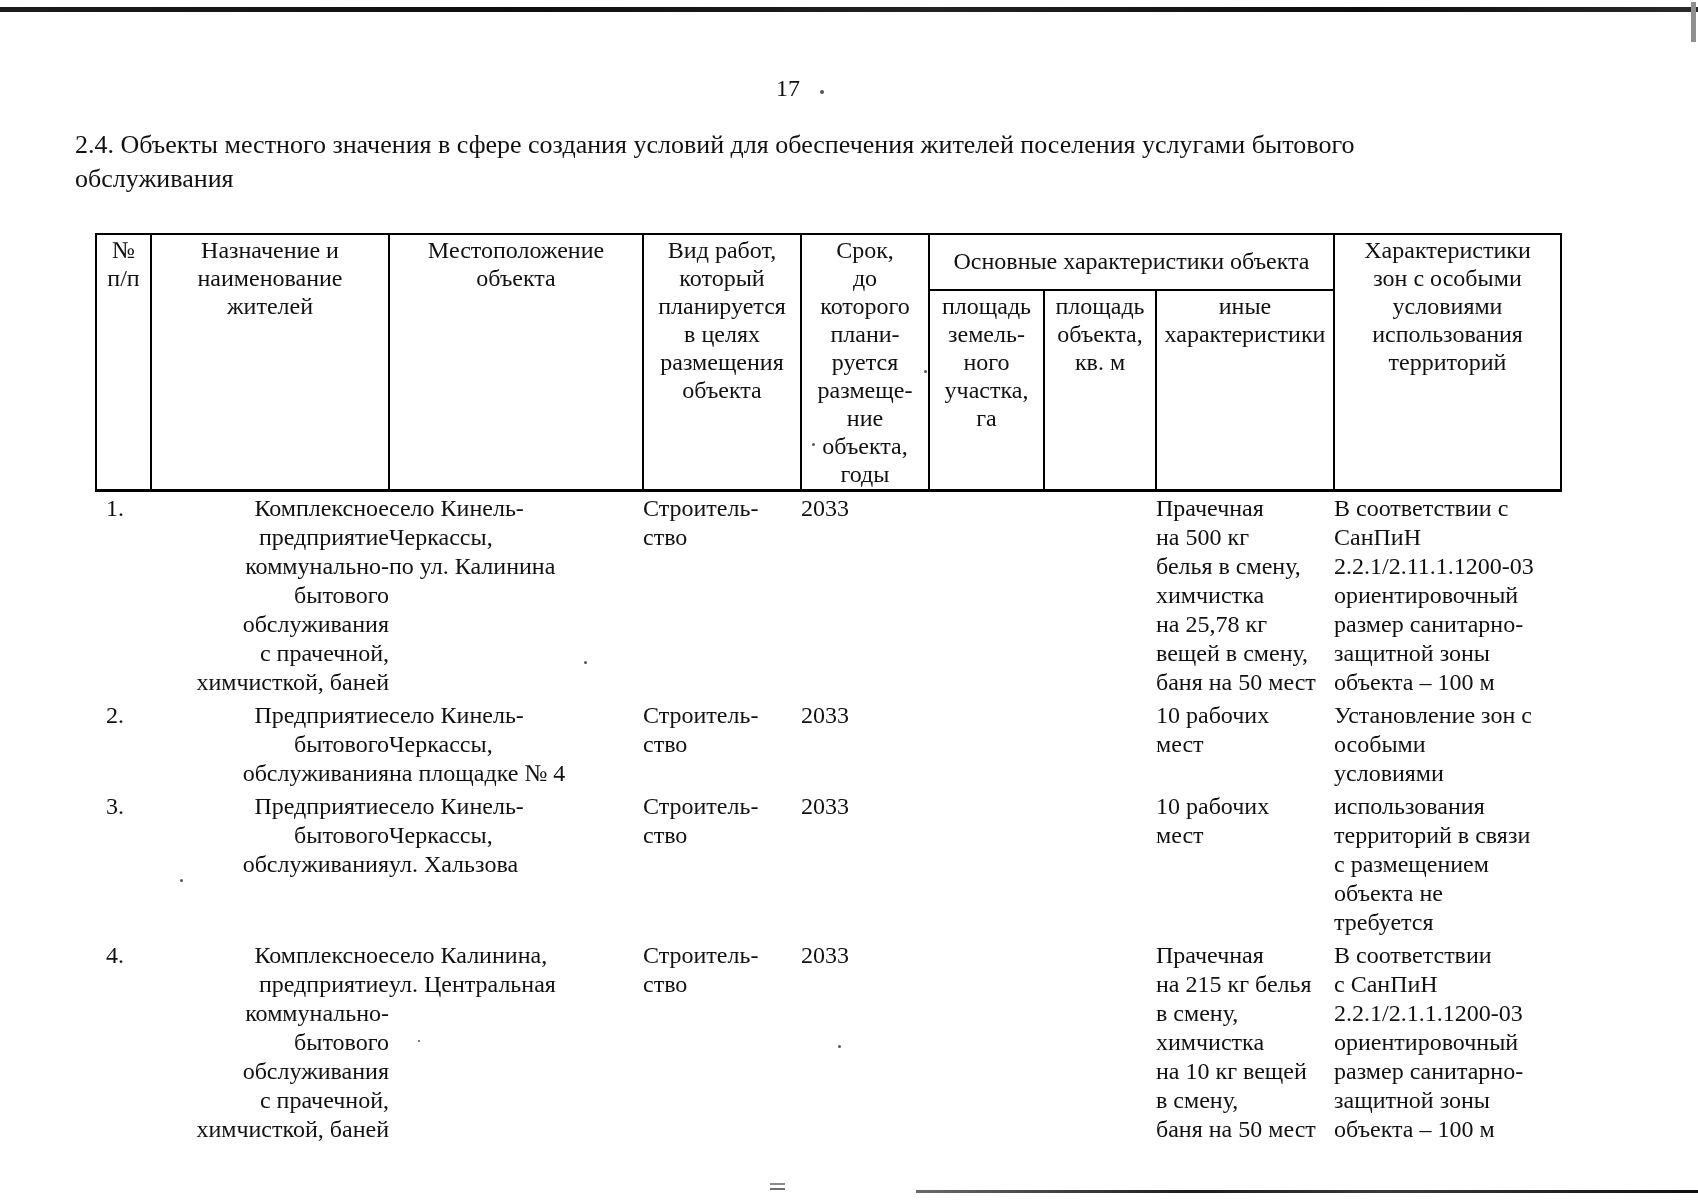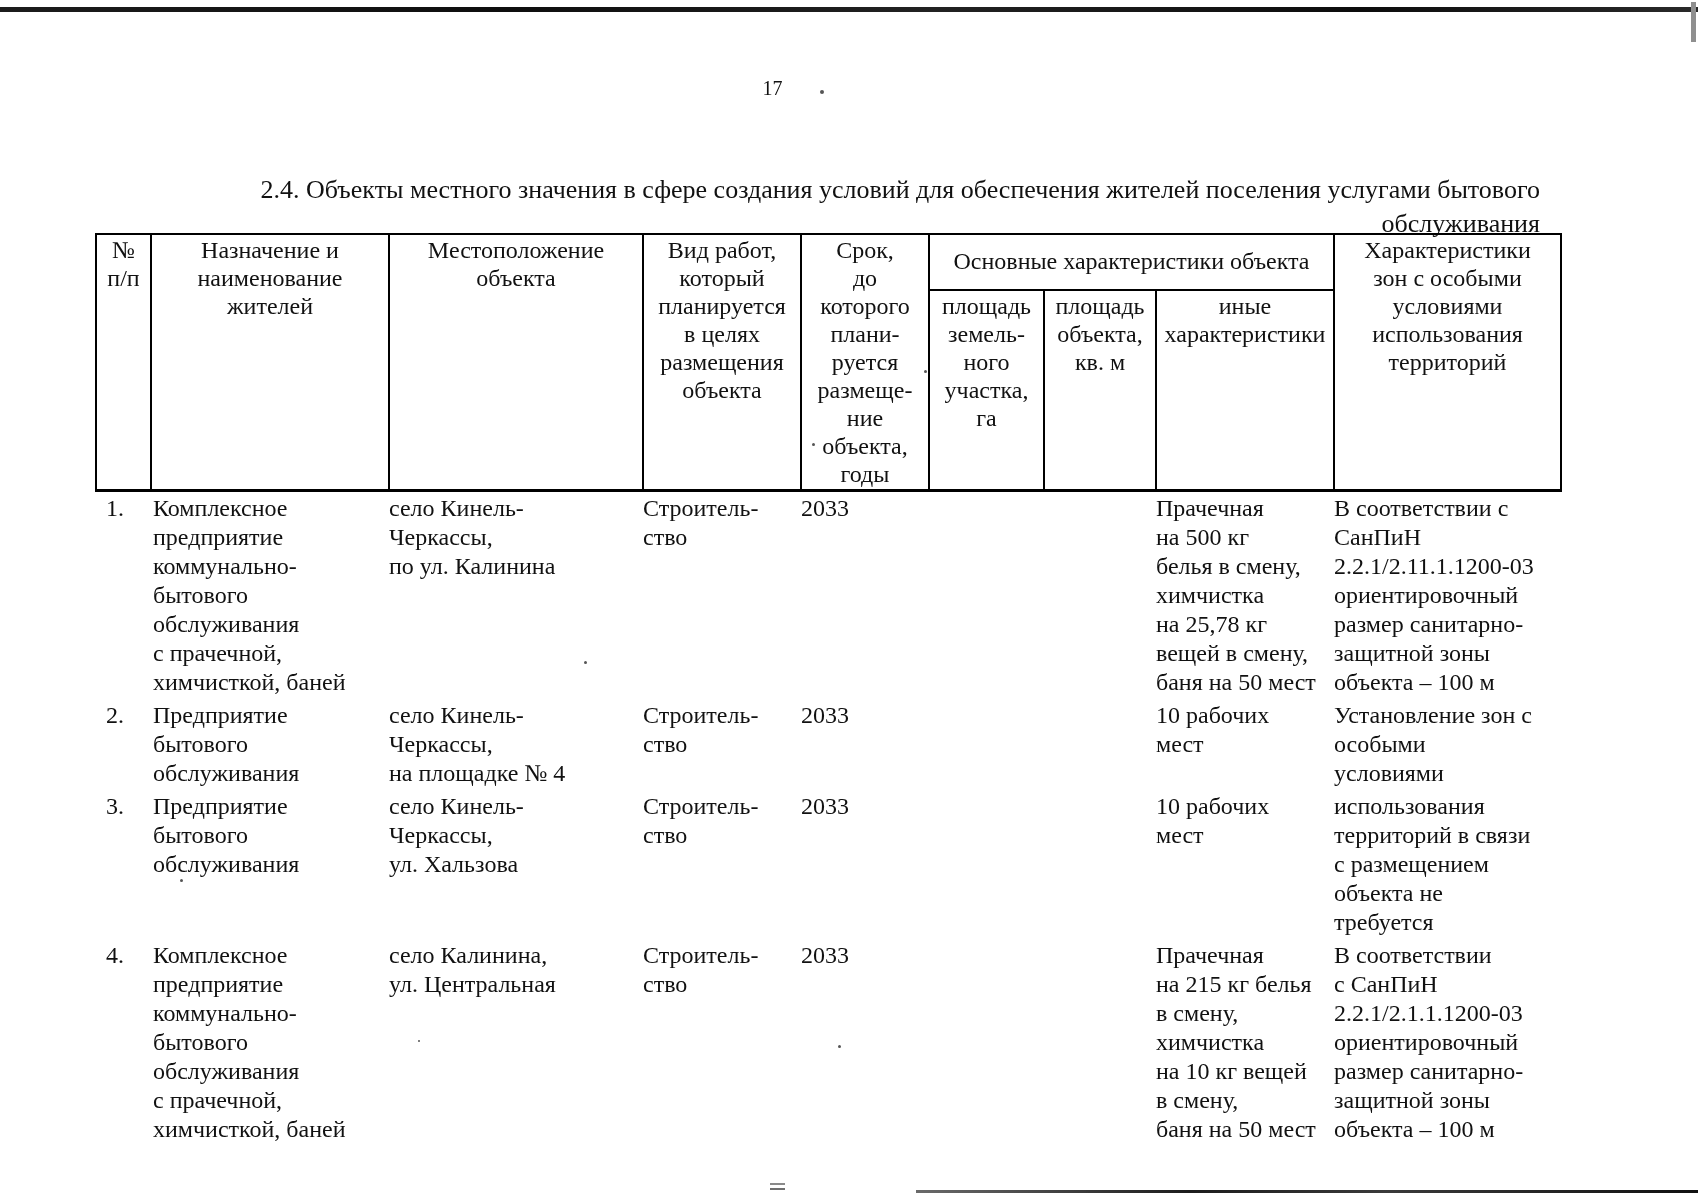--- a/index.html
+++ b/index.html
@@ -54,34 +54,33 @@
   .dot-d { left: 584px; top: 661px; width: 3px; height: 3px; }
   .dot-e { left: 838px; top: 1045px; width: 3px; height: 3px; }
   .dot-f { left: 180px; top: 879px; width: 3px; height: 3px; }
   .dot-g { left: 418px; top: 1040px; width: 2px; height: 2px; }
 
   
   .page-number {
     position: absolute;
     left: 745px; top: 72px;
     width: 55px;
-    text-align: center;
-    font-size: 20px;
+    text-align: right;
+    font-size: 24px;
     line-height: 32px;
     white-space: pre-line;
   }
   .doc-title {
     position: absolute;
     left: 75px; top: 128px;
     width: 1465px;
-    text-align: right;
+    text-align: left;
     font-size: 26px;
     line-height: 34px;
     white-space: pre-line;
-    margin-top: 45px;
   }
 
   
   table.objects {
     position: absolute;
     left: 95px; top: 233px;
     width: 1465px;
     border-collapse: collapse;
     table-layout: fixed;
     font-size: 24px;
@@ -109,21 +108,21 @@
     text-align: left;
     padding: 2px 0 2px 0;
     line-height: 29px;
     white-space: pre-line;
   }
   table.objects td.col-num {
     text-align: left;
     padding-left: 10px;
   }
   table.objects td.col-purpose {
-    text-align: left;
+    text-align: right;
     padding-left: 2px;
   }
 </style>
 </head>
 <body>
 
 <div class="page">
 
   <div class="top-line"></div>
   <div class="right-bar"></div>

